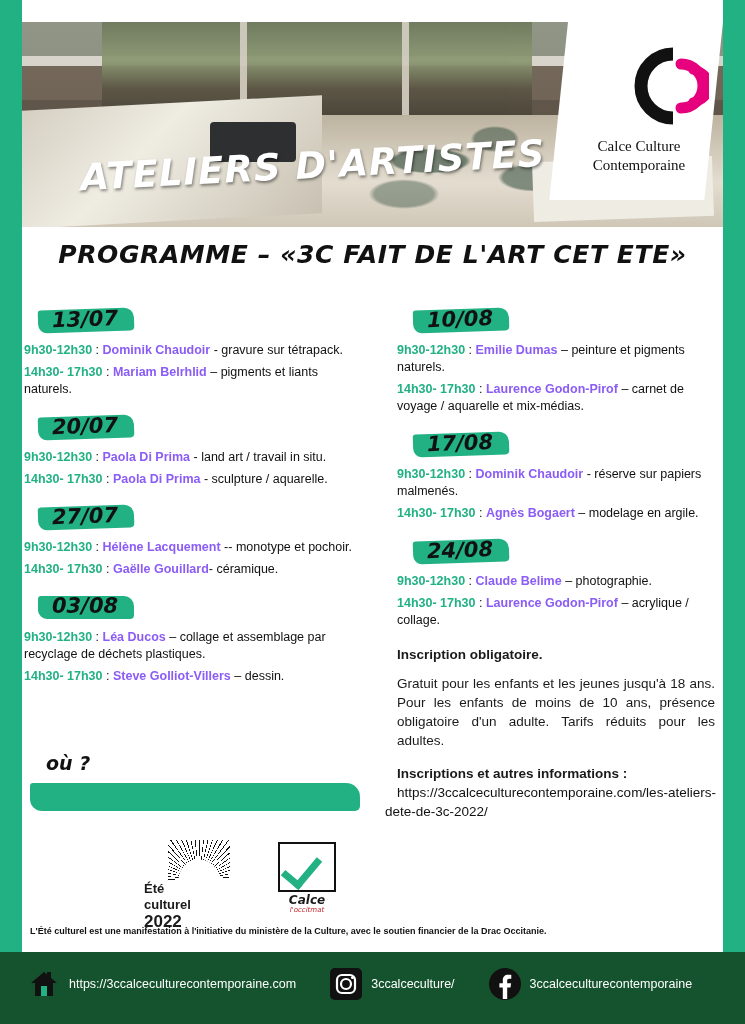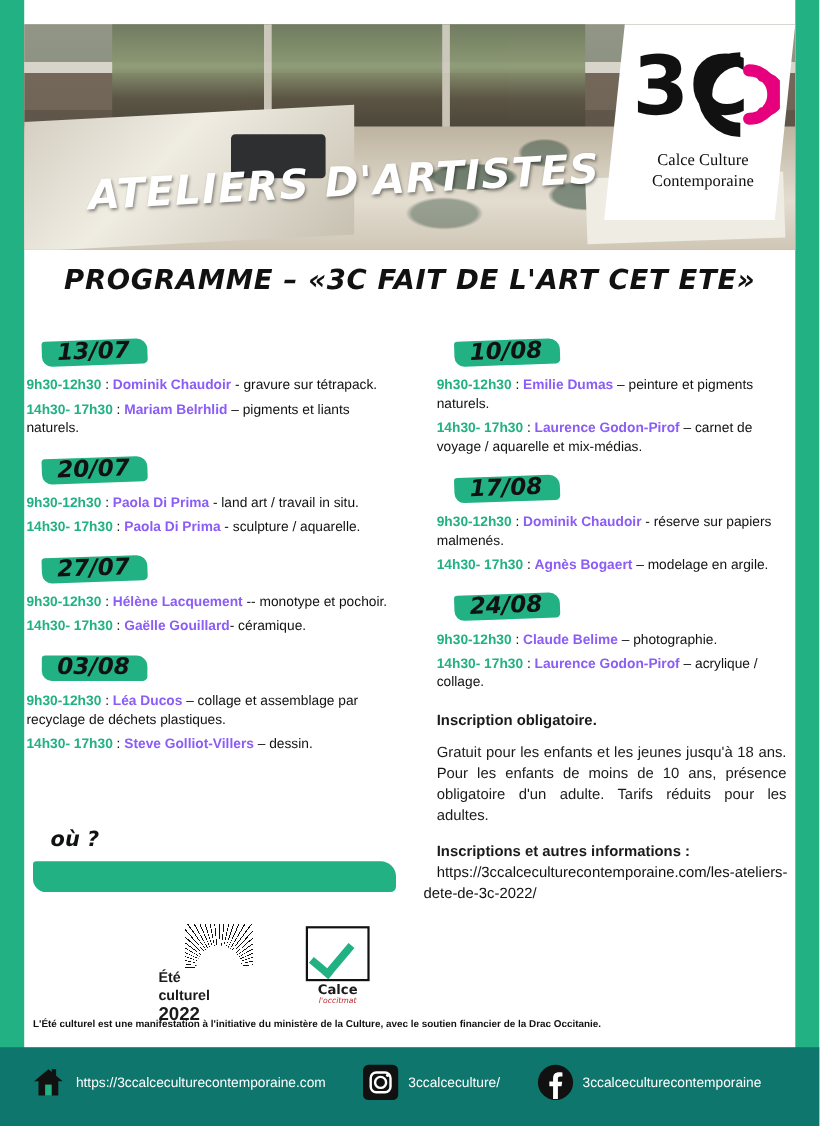--- a/index.html
+++ b/index.html
@@ -351,20 +351,21 @@
   .calce-check:after {
     content: "";
     position: absolute; left: 10px; top: 6px;
     width: 16px; height: 30px;
     border: solid #21b183;
     border-width: 0 7px 7px 0;
     transform: rotate(40deg);
   }
   .calce-name {
     font-family: "DejaVu Sans", sans-serif;
+    font-style: italic;
     font-weight: bold;
     font-size: 12px;
     margin-top: 1px;
   }
   .calce-sub {
     font-family: "DejaVu Sans", sans-serif;
     font-style: italic;
     font-size: 7px;
     color: #c1272d;
     margin-top: -1px;
@@ -380,21 +381,21 @@
     color: #111111;
   }
 
   
   .footer {
     position: absolute;
     left: 0;
     bottom: 0;
     width: 745px;
     height: 72px;
-    background: #0f766e;
+    background: #14532d;
   }
   .footer-row {
     position: absolute;
     left: 28px;
     top: 16px;
     display: flex;
     align-items: center;
     gap: 8px;
     width: 690px;
   }
@@ -433,21 +434,20 @@
       <div class="hero-mess"></div>
       <div class="hero-sheet"></div>
     </div>
     <div class="hero-title">ATELIERS D'ARTISTES</div>
 
     <div class="logo-plate"></div>
   </div>
 
   <div style="position:absolute; right:36px; top:40px; width:140px; text-align:center;">
     <div class="logo-mark">
-      <div class="logo-three">3C</div>
       <svg width="140" height="96" viewBox="0 0 140 96" style="position:absolute;left:0;top:0;">
         <path d="M104 14 a32 32 0 1 0 0 64" fill="none" stroke="#111111" stroke-width="13"></path>
         <path d="M112 24 a22 22 0 0 1 0 44" fill="none" stroke="#e6007e" stroke-width="11" stroke-linecap="round"></path>
         <path d="M124 30 a16 16 0 0 1 0 32" fill="none" stroke="#e6007e" stroke-width="9" stroke-linecap="round"></path>
       </svg>
     </div>
     <div class="logo-name">Calce Culture</div>
     <div class="logo-name">Contemporaine</div>
   </div>
 

